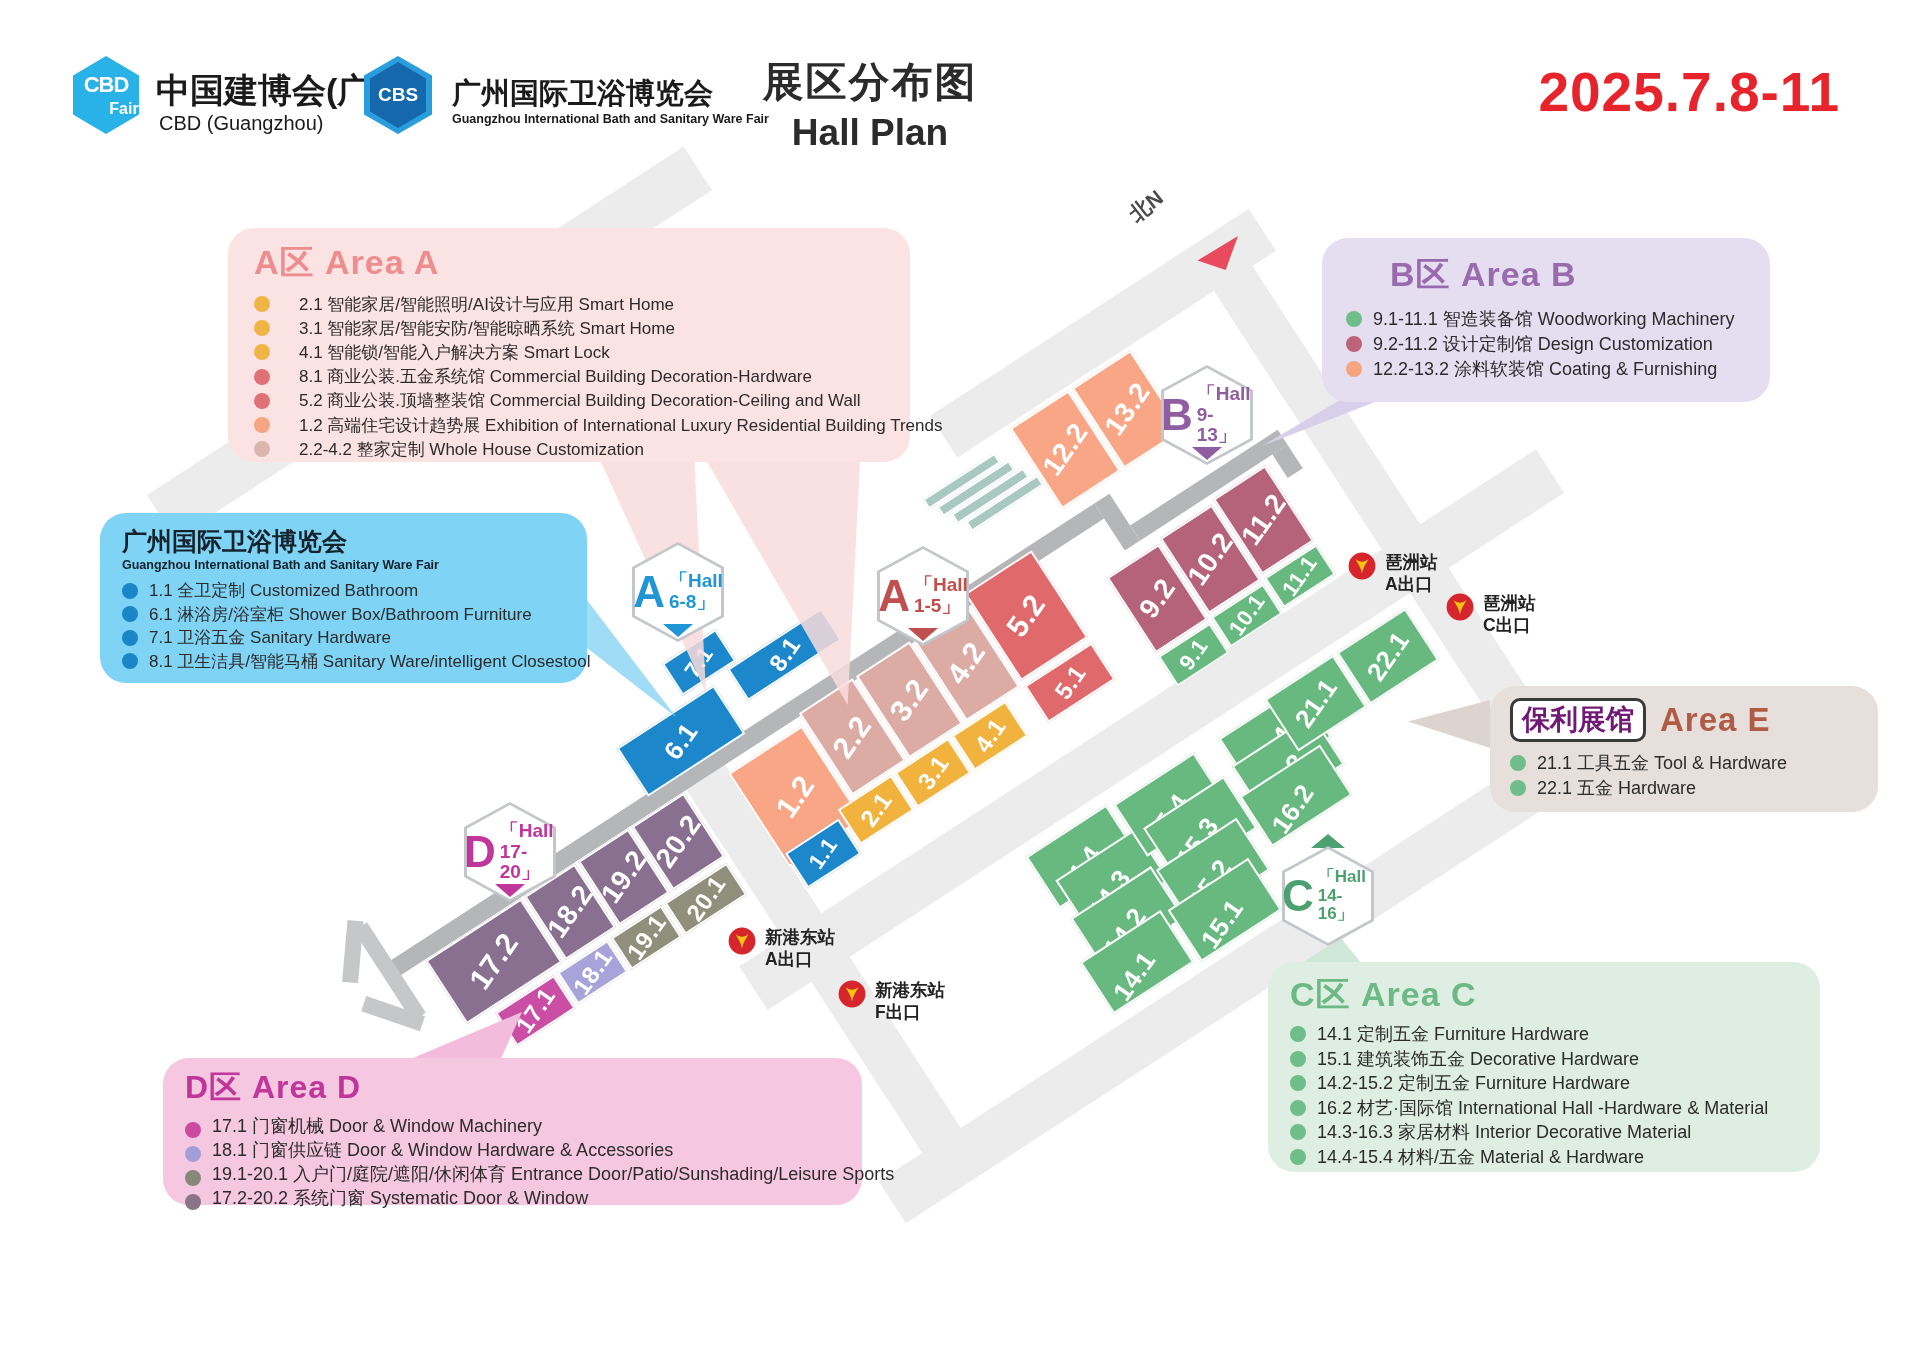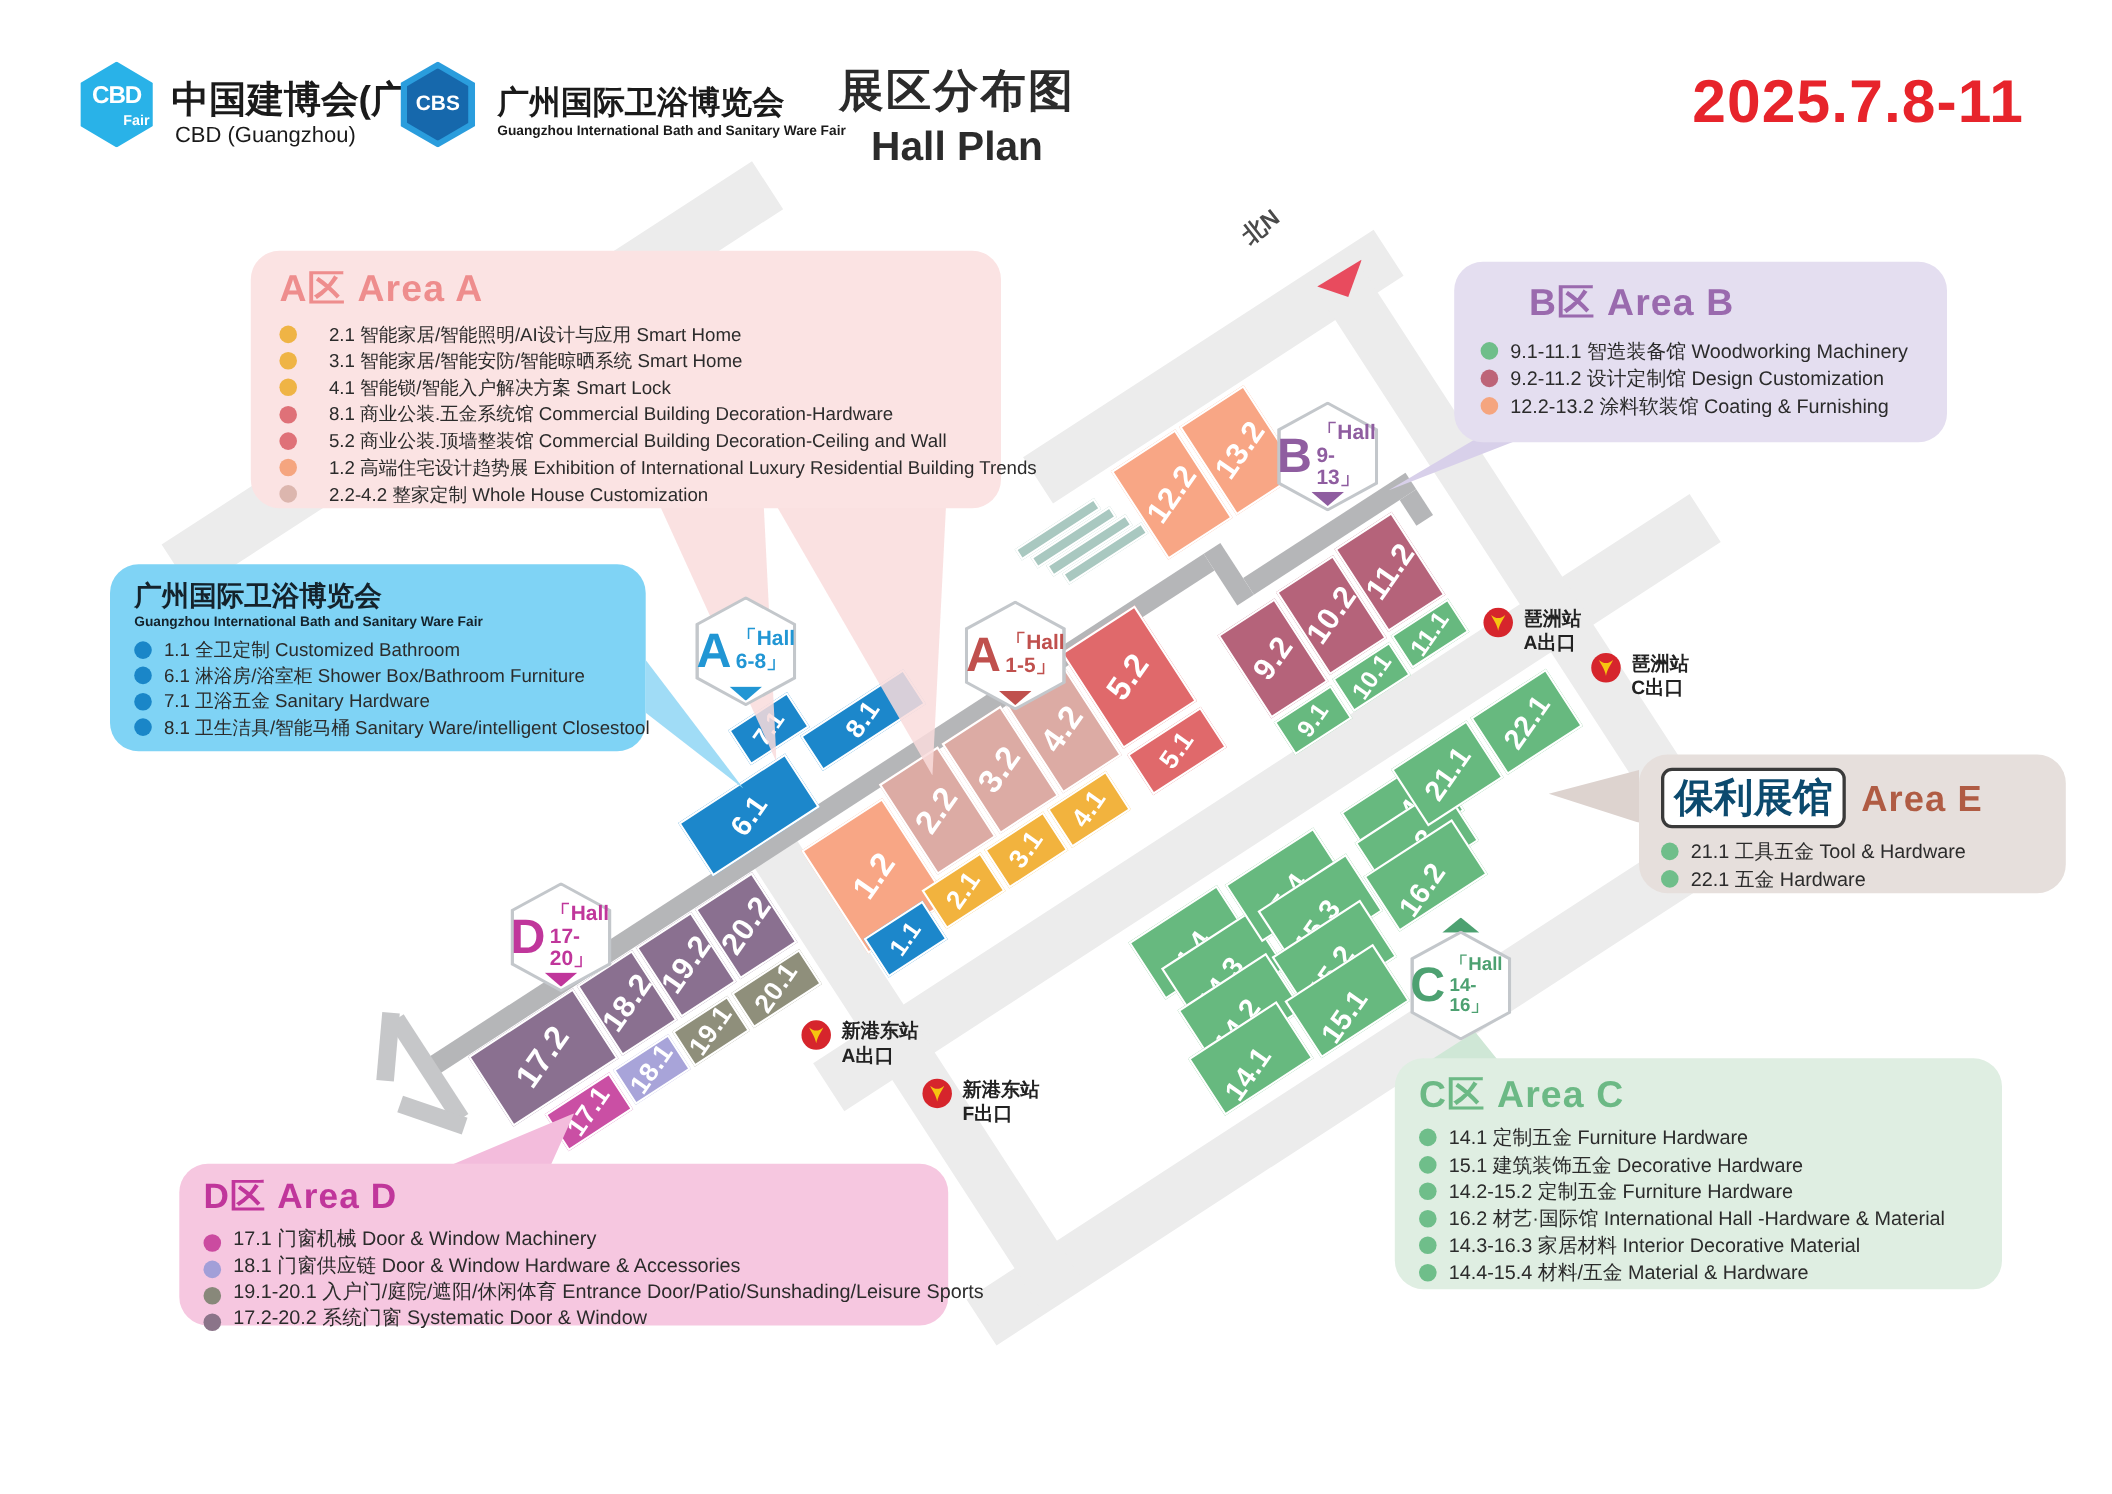--- a/index.html
+++ b/index.html
@@ -4,21 +4,21 @@
 <style>
   html,body{margin:0;padding:0;background:#fff;}
   body{width:1920px;height:1358px;overflow:hidden;position:relative;
        font-family:"Liberation Sans","DejaVu Sans",sans-serif;color:#2b2b2b;}
   .abs{position:absolute;}
   
   .hex{clip-path:polygon(50% 0,100% 25%,100% 75%,50% 100%,0 75%,0 25%);}
   #cbd-logo{left:73px;top:56px;width:66px;height:78px;background:#29b2e8;color:#fff;
     display:flex;flex-direction:column;align-items:center;justify-content:center;font-weight:bold;}
   #cbd-logo .l1{font-size:22px;letter-spacing:-1px;}
-  #cbd-logo .l2{font-size:13px;margin-top:2px;margin-left:36px;}
+  #cbd-logo .l2{font-size:16px;margin-top:2px;margin-left:36px;}
   #cbs-logo{left:364px;top:56px;width:68px;height:78px;background:#2a9ddd;}
   #cbs-logo .inner{position:absolute;inset:6px;background:#1668ac;display:flex;align-items:center;justify-content:center;color:#fff;font-weight:bold;font-size:19px;}
   .h-zh1{left:156px;top:68px;font-size:34px;font-weight:bold;color:#1a1a1a;}
   .h-sub1{left:159px;top:112px;font-size:20px;color:#1a1a1a;}
   .h-zh2{left:452px;top:74px;font-size:29px;font-weight:bold;color:#1a1a1a;}
   .h-sub2{left:452px;top:112px;font-size:12.5px;font-weight:bold;color:#1a1a1a;}
   #main-title{left:715px;top:55px;width:310px;text-align:center;}
   #main-title .t1{font-size:41px;font-weight:bold;letter-spacing:2px;}
   #main-title .t2{font-size:37px;font-weight:bold;margin-top:2px;}
   #date{left:1480px;top:60px;width:360px;text-align:right;font-size:55px;font-weight:bold;color:#e7242b;letter-spacing:1px;}
@@ -61,21 +61,21 @@
   #box-a .lg-item{height:24.2px;font-size:17px;gap:29px;}
   #box-bath{left:100px;top:513px;width:487px;height:170px;background:#7fd3f5;padding:12px 22px;}
   #box-bath .bt1{font-size:25px;font-weight:bold;color:#14222b;}
   #box-bath .bt2{font-size:12.5px;font-weight:bold;color:#14222b;margin-bottom:7px;}
   #box-bath .lg-item{height:23.5px;font-size:17px;}
   #box-b{left:1322px;top:238px;width:448px;height:164px;background:#e4def0;padding:14px 24px;}
   #box-b .ltitle{color:#9a6aae;margin-bottom:8px;margin-left:44px;}
   #box-b .lg-item{height:25px;font-size:18px;}
   #box-e{left:1490px;top:686px;width:388px;height:126px;background:#e6dfdc;padding:12px 20px;}
   #box-e .etitle{display:flex;align-items:center;gap:14px;margin-bottom:8px;}
-  #box-e .ebadge{border:3px solid #3a3a3a;border-radius:10px;padding:0 9px;font-size:36px;font-weight:bold;color:#0c4a6e;background:#fff;}
+  #box-e .ebadge{border:3px solid #3a3a3a;border-radius:10px;padding:0 9px;font-size:28px;font-weight:bold;color:#701a75;background:#fff;}
   #box-e .etext{font-size:33px;font-weight:bold;color:#b05c44;letter-spacing:1px;}
   #box-e .lg-item{height:25px;font-size:18px;}
   #box-c{left:1268px;top:962px;width:552px;height:210px;background:#dfeee2;padding:10px 22px;}
   #box-c .ltitle{color:#6cb985;margin-bottom:4px;}
   #box-c .lg-item{height:24.5px;font-size:18px;}
   #box-d{left:163px;top:1058px;width:699px;height:147px;background:#f6c7e0;padding:8px 22px;}
   #box-d .ltitle{color:#c0369b;font-size:32px;margin-bottom:4px;}
   #box-d .lg-item{height:24px;font-size:18px;align-items:flex-end;}
   
   #compass-label{left:1128px;top:192px;font-size:21px;font-weight:bold;color:#4a4a4a;transform:rotate(-38deg);}

